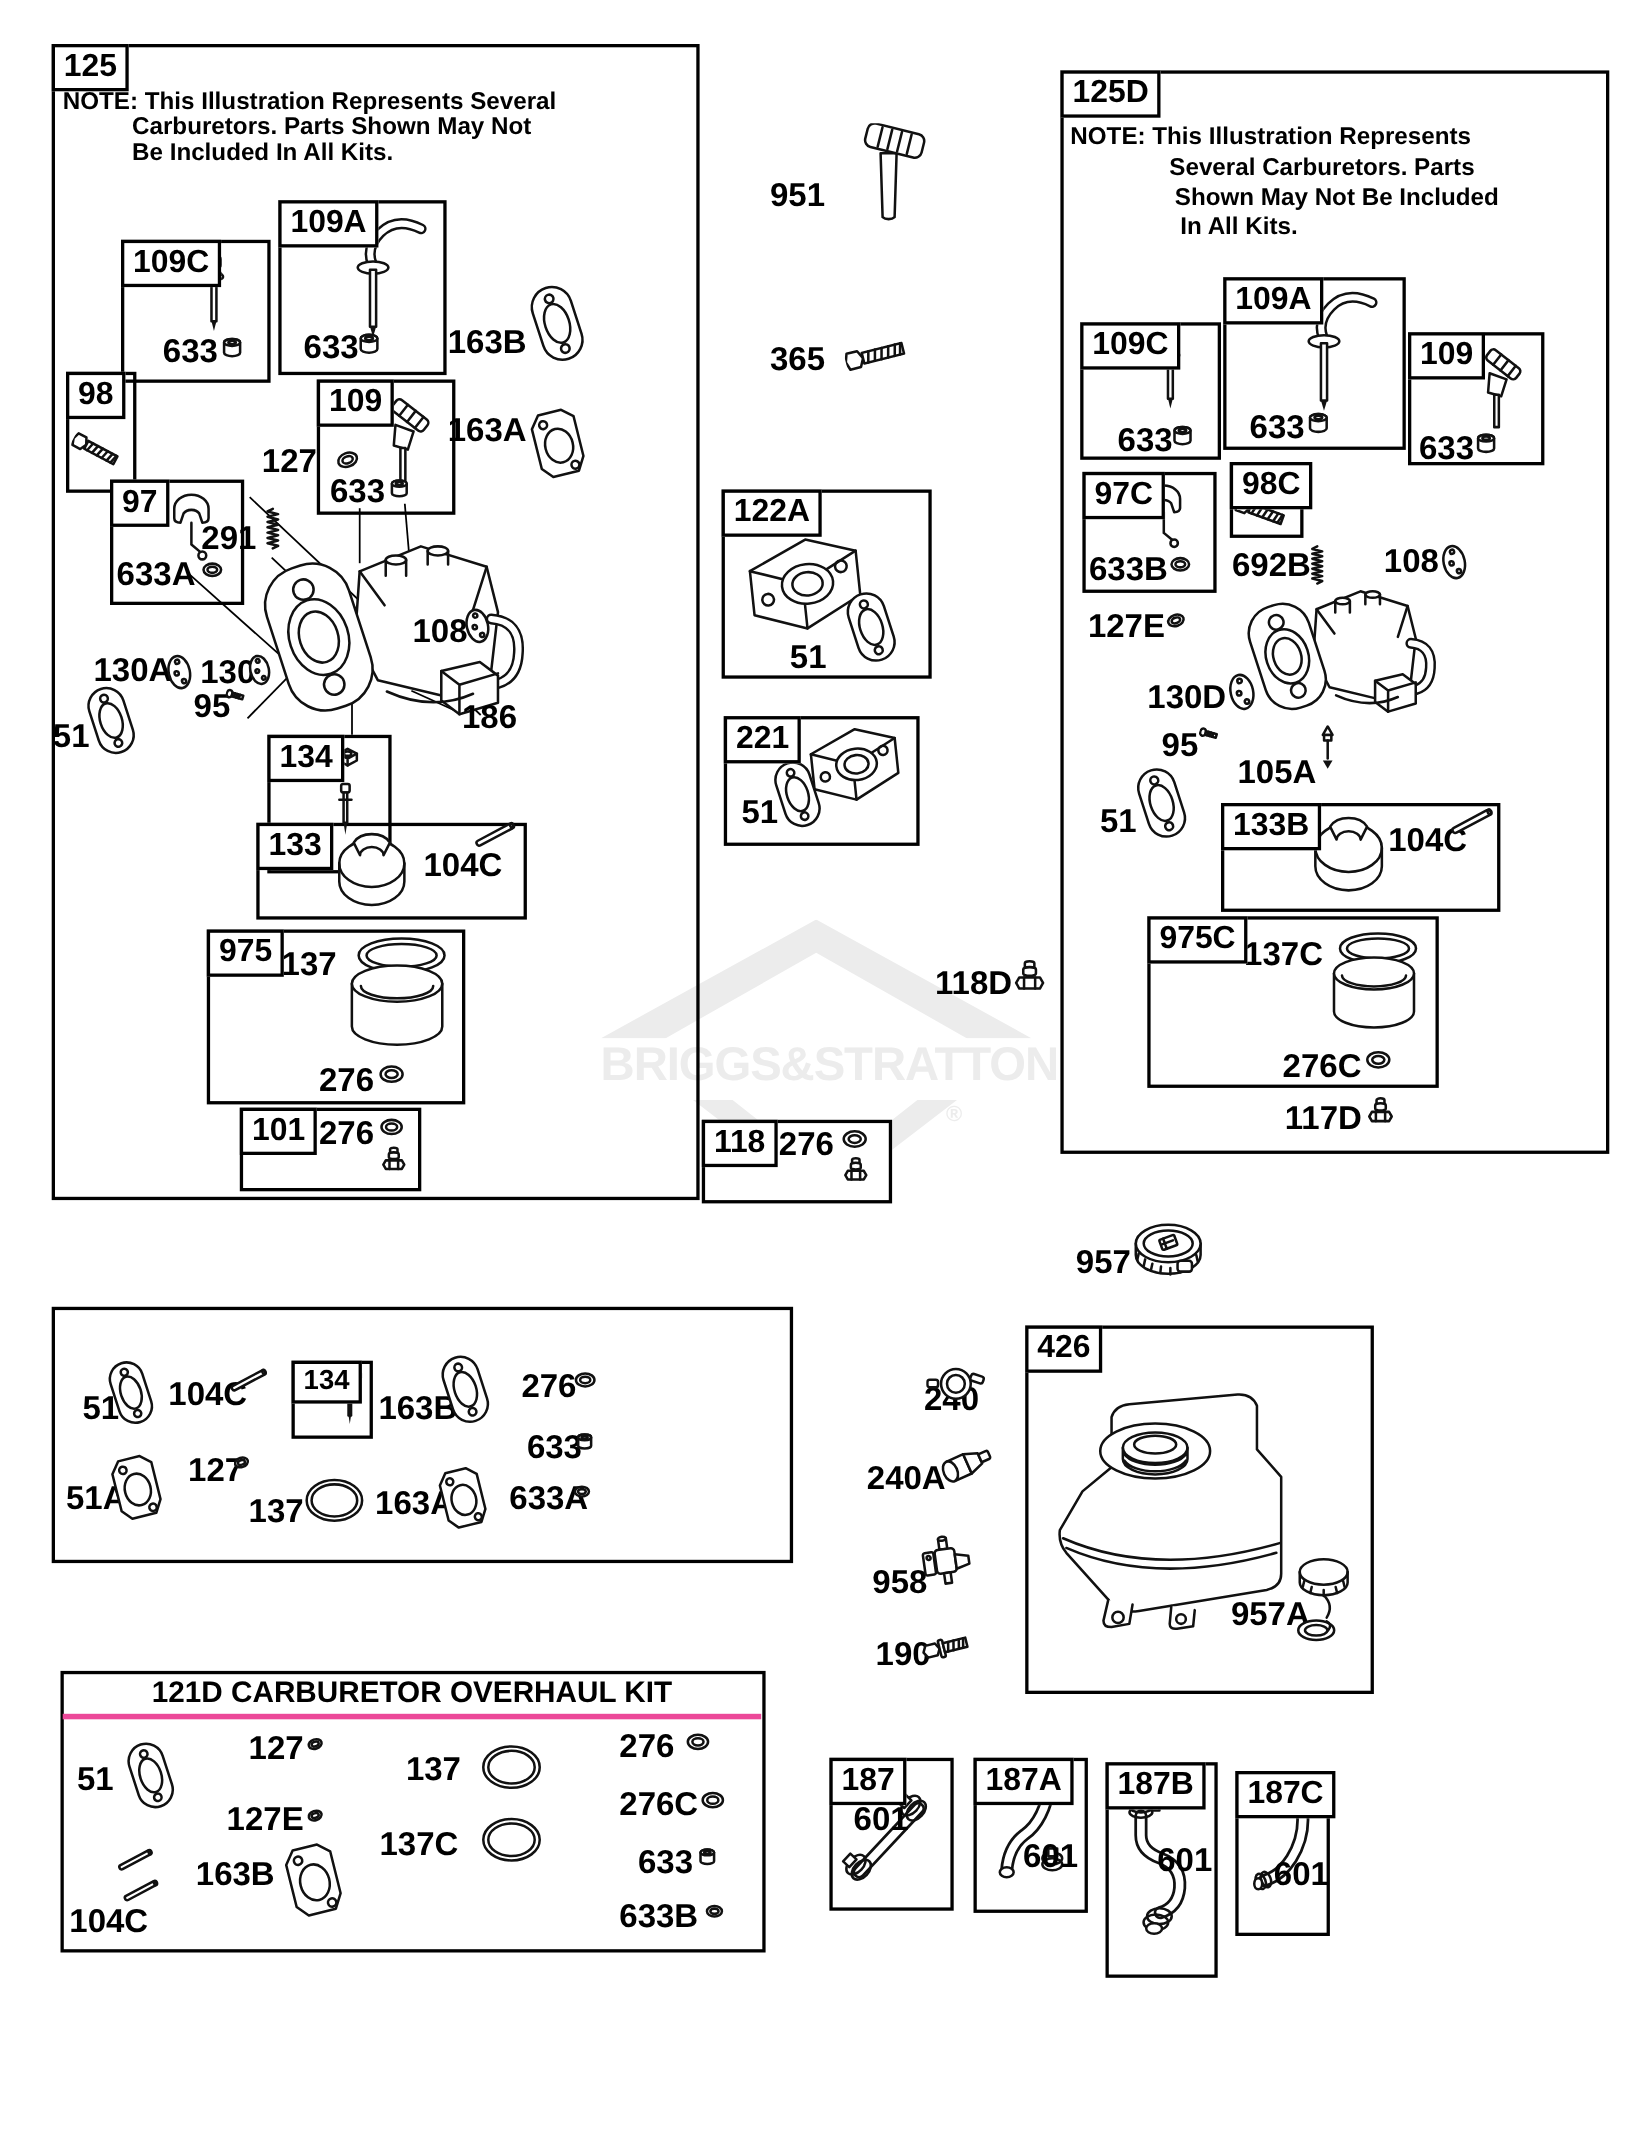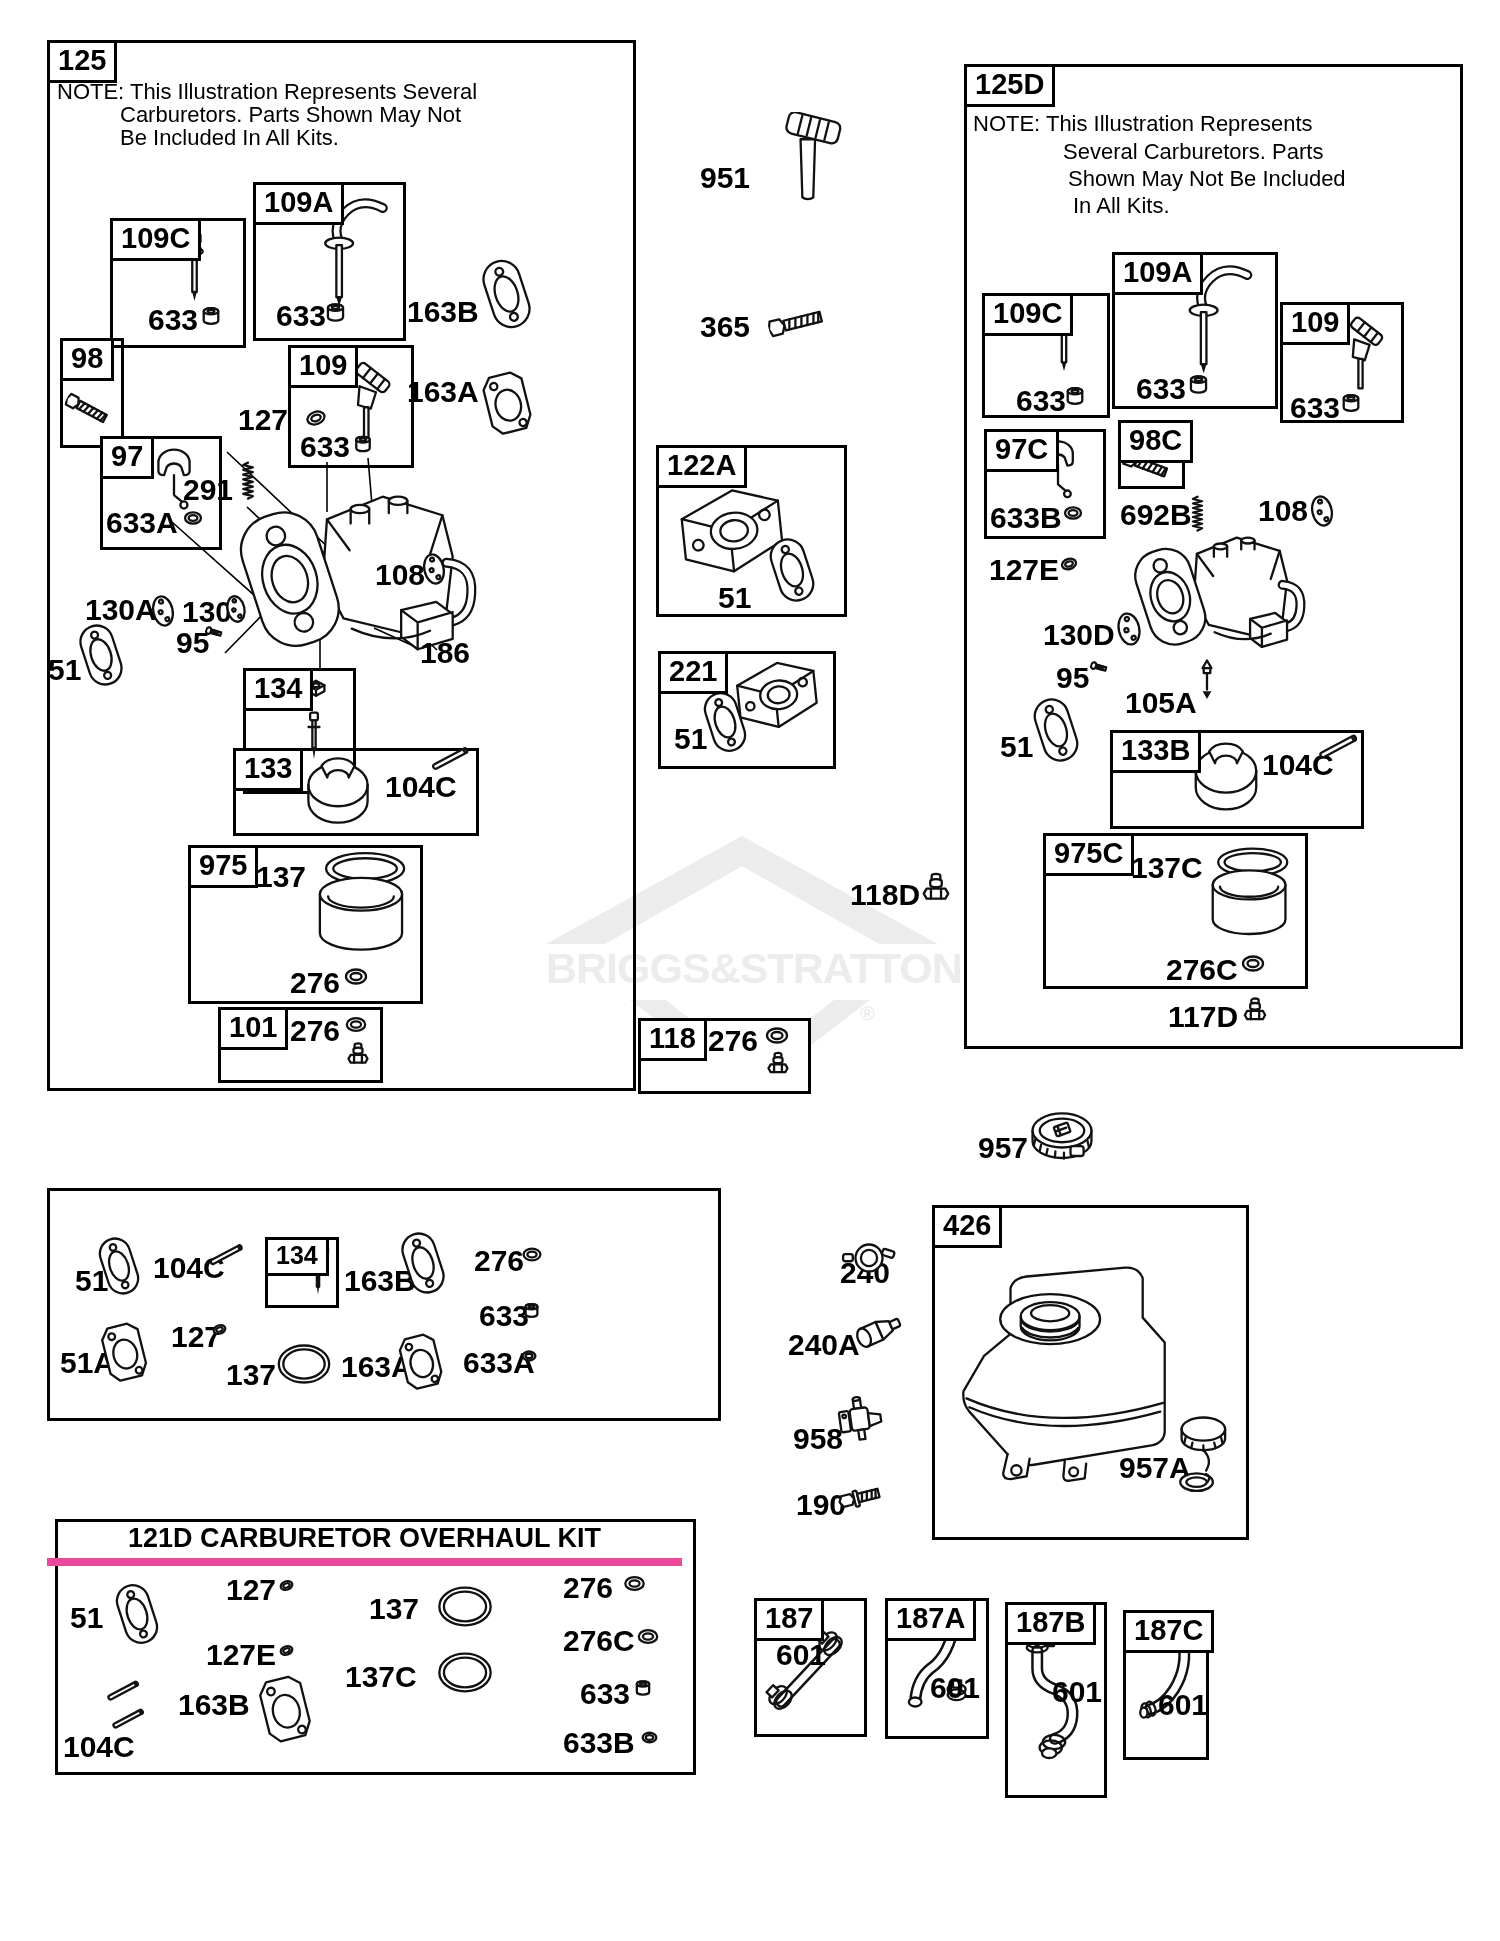--- a/index.html
+++ b/index.html
@@ -3,21 +3,21 @@
 <meta charset="utf-8">
 <style>
   html,body{margin:0;padding:0;background:#fff}
   .page{position:relative;width:1500px;height:1941px;background:#fff;overflow:hidden;
         font-family:"Liberation Sans",sans-serif;color:#000}
   .cobox{position:absolute;border:3px solid #000;z-index:2;background:transparent}
   .cobox.fill{background:#fff}
   .tag{position:absolute;background:#fff;border:3px solid #000;font-weight:700;font-size:29px;
        line-height:1;padding:3px 8px 5px;z-index:4;white-space:nowrap}
   .lbl{position:absolute;font-weight:700;font-size:30px;line-height:1;white-space:nowrap;z-index:3}
-  .note{position:absolute;font-weight:400;font-size:22px;line-height:1.05;white-space:nowrap;z-index:3}
+  .note{position:absolute;font-weight:700;font-size:22px;line-height:1.05;white-space:nowrap;z-index:3}
   .kittitle{position:absolute;text-align:center;font-weight:700;font-size:27px;z-index:3;white-space:nowrap}
   .icon{position:absolute;z-index:3;overflow:visible}
   .copy{position:absolute;left:0;width:1500px;top:1918px;text-align:center;font-weight:700;
         font-size:13px;font-family:"DejaVu Sans",sans-serif;z-index:3}
   
   .wm{position:absolute;z-index:1;color:#ececec}
   .wm-text{left:546px;top:944px;width:392px;font-weight:700;font-size:43px;letter-spacing:-1px;text-align:center}
   .wm-reg{left:860px;top:1002px;font-size:20px;font-weight:700}
   .wm-c1{left:546px;top:836px;width:392px;height:108px;background:#ececec;
          clip-path:polygon(0 100%,50% 0,100% 100%,85% 100%,50% 28%,15% 100%)}
@@ -737,21 +737,21 @@
   <span class="lbl" style="left:341px;top:1352px">163A</span>
   <svg class="icon" style="left:395px;top:1330px;width:53px;height:65px">
       <use href="#sym-gasketsq"></use>
     </svg>
   <span class="lbl" style="left:463px;top:1348px">633A</span>
   <svg class="icon" style="left:519px;top:1348px;width:20px;height:16px">
       <use href="#sym-oring"></use>
     </svg>
 
   <div class="cobox fill" style="left:55px;top:1519px;width:635px;height:250px"></div>
-  <div class="kittitle" style="left:47px;top:1523px;width:635px;border-bottom:8px solid #ec4899;padding-bottom:4px">121D CARBURETOR OVERHAUL KIT</div>
+  <div class="kittitle" style="left:57px;top:1523px;width:635px;border-bottom:5px solid #ec4899;padding-bottom:4px">121D CARBURETOR OVERHAUL KIT</div>
   <span class="lbl" style="left:70px;top:1603px">51</span>
   <svg class="icon" style="left:106px;top:1580px;width:62px;height:68px">
       <use href="#sym-gasketo"></use>
     </svg>
   <span class="lbl" style="left:226px;top:1575px">127</span>
   <svg class="icon" style="left:279px;top:1577px;width:15px;height:17px;transform:rotate(-18deg)">
       <use href="#sym-oring"></use>
     </svg>
   <span class="lbl" style="left:206px;top:1640px">127E</span>
   <svg class="icon" style="left:279px;top:1642px;width:15px;height:17px;transform:rotate(-18deg)">

